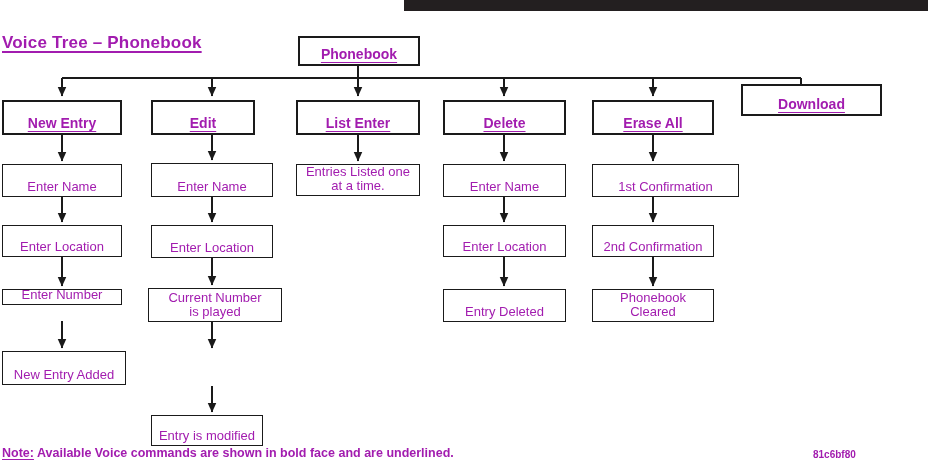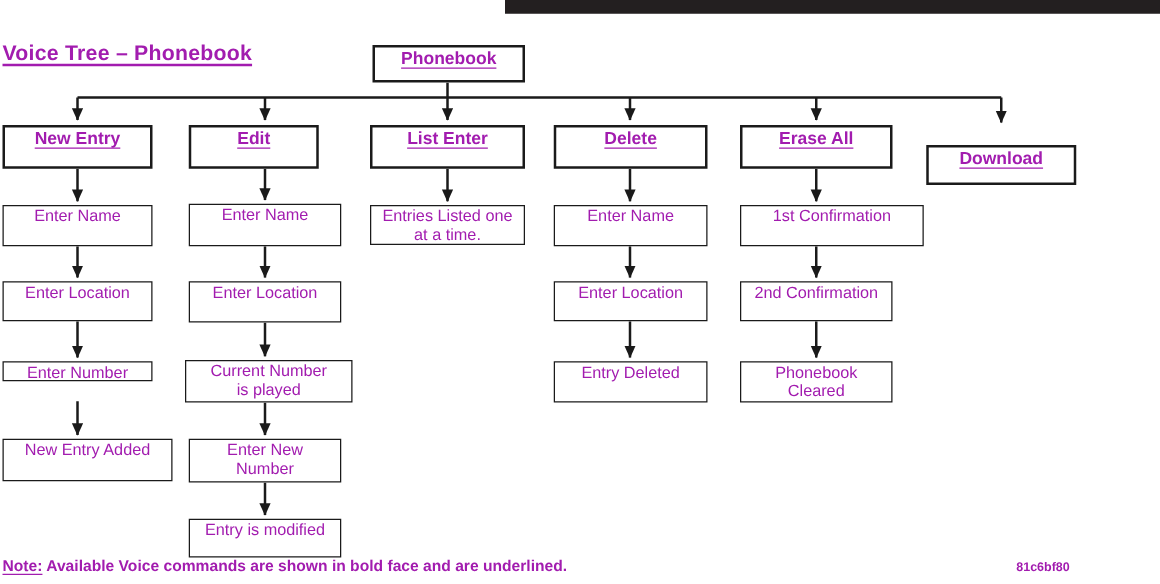--- a/index.html
+++ b/index.html
@@ -14,21 +14,21 @@
   .topbar{position:absolute;left:404px;top:0;width:524px;height:11px;background:#231f20;}
   .title{
     position:absolute;left:2px;top:33px;
     font-size:17px;font-weight:bold;
     text-decoration:underline;text-underline-offset:3px;text-decoration-thickness:1.5px;
     letter-spacing:.2px;
   }
   .box{
     position:absolute;box-sizing:border-box;
     background:#fff;border:1.5px solid #1a1a1a;
-    display:flex;align-items:flex-start;justify-content:center;
+    display:flex;align-items:flex-end;justify-content:center;
     text-align:center;font-size:13px;line-height:1.12;
     white-space:pre-line;padding:1px 4px;
   }
   .root,.cmd{border-width:2px;font-weight:bold;font-size:14px;}
   .u{text-decoration:underline;text-underline-offset:3px;text-decoration-thickness:1.2px;}
   svg.wires{position:absolute;left:0;top:0;width:928px;height:467px;pointer-events:none;}
   .note{
     position:absolute;left:2px;top:446px;
     font-size:12.5px;font-weight:bold;white-space:nowrap;
   }
@@ -97,36 +97,34 @@
   </div>
   <div class="box cmd" style="left:296px;top:100px;width:124px;height:35px">
     <span class="u">List Enter</span>
   </div>
   <div class="box cmd" style="left:443px;top:100px;width:123px;height:35px">
     <span class="u">Delete</span>
   </div>
   <div class="box cmd" style="left:592px;top:100px;width:122px;height:35px">
     <span class="u">Erase All</span>
   </div>
-  <div class="box cmd" style="left:741px;top:116px;width:120px;height:32px">
+  <div class="box cmd" style="left:741px;top:84px;width:141px;height:32px">
     <span class="u">Download</span>
   </div>
 
   <div class="box step" style="left:2px;top:164px;width:120px;height:33px">Enter Name</div>
   <div class="box step" style="left:2px;top:225px;width:120px;height:32px">Enter Location</div>
   <div class="box step" style="left:2px;top:289px;width:120px;height:16px">Enter Number</div>
-  <div class="box step" style="left:2px;top:351px;width:136px;height:34px">New Entry Added</div>
+  <div class="box step" style="left:2px;top:351px;width:124px;height:34px">New Entry Added</div>
 
   <div class="box step" style="left:151px;top:163px;width:122px;height:34px">Enter Name</div>
   <div class="box step" style="left:151px;top:225px;width:122px;height:33px">Enter Location</div>
   <div class="box step" style="left:148px;top:288px;width:134px;height:34px">Current Number
 is played</div>
-  <div class="box step" style="left:151px;top:351px;width:122px;height:35px">Enter New
-Number</div>
-  <div class="box step" style="left:151px;top:415px;width:122px;height:31px">Entry is modified</div>
+  <div class="box step" style="left:151px;top:415px;width:112px;height:31px">Entry is modified</div>
 
   <div class="box step" style="left:296px;top:164px;width:124px;height:32px">Entries Listed one
 at a time.</div>
 
   <div class="box step" style="left:443px;top:164px;width:123px;height:33px">Enter Name</div>
   <div class="box step" style="left:443px;top:225px;width:123px;height:32px">Enter Location</div>
   <div class="box step" style="left:443px;top:289px;width:123px;height:33px">Entry Deleted</div>
 
   <div class="box step" style="left:592px;top:164px;width:147px;height:33px">1st Confirmation</div>
   <div class="box step" style="left:592px;top:225px;width:122px;height:32px">2nd Confirmation</div>

